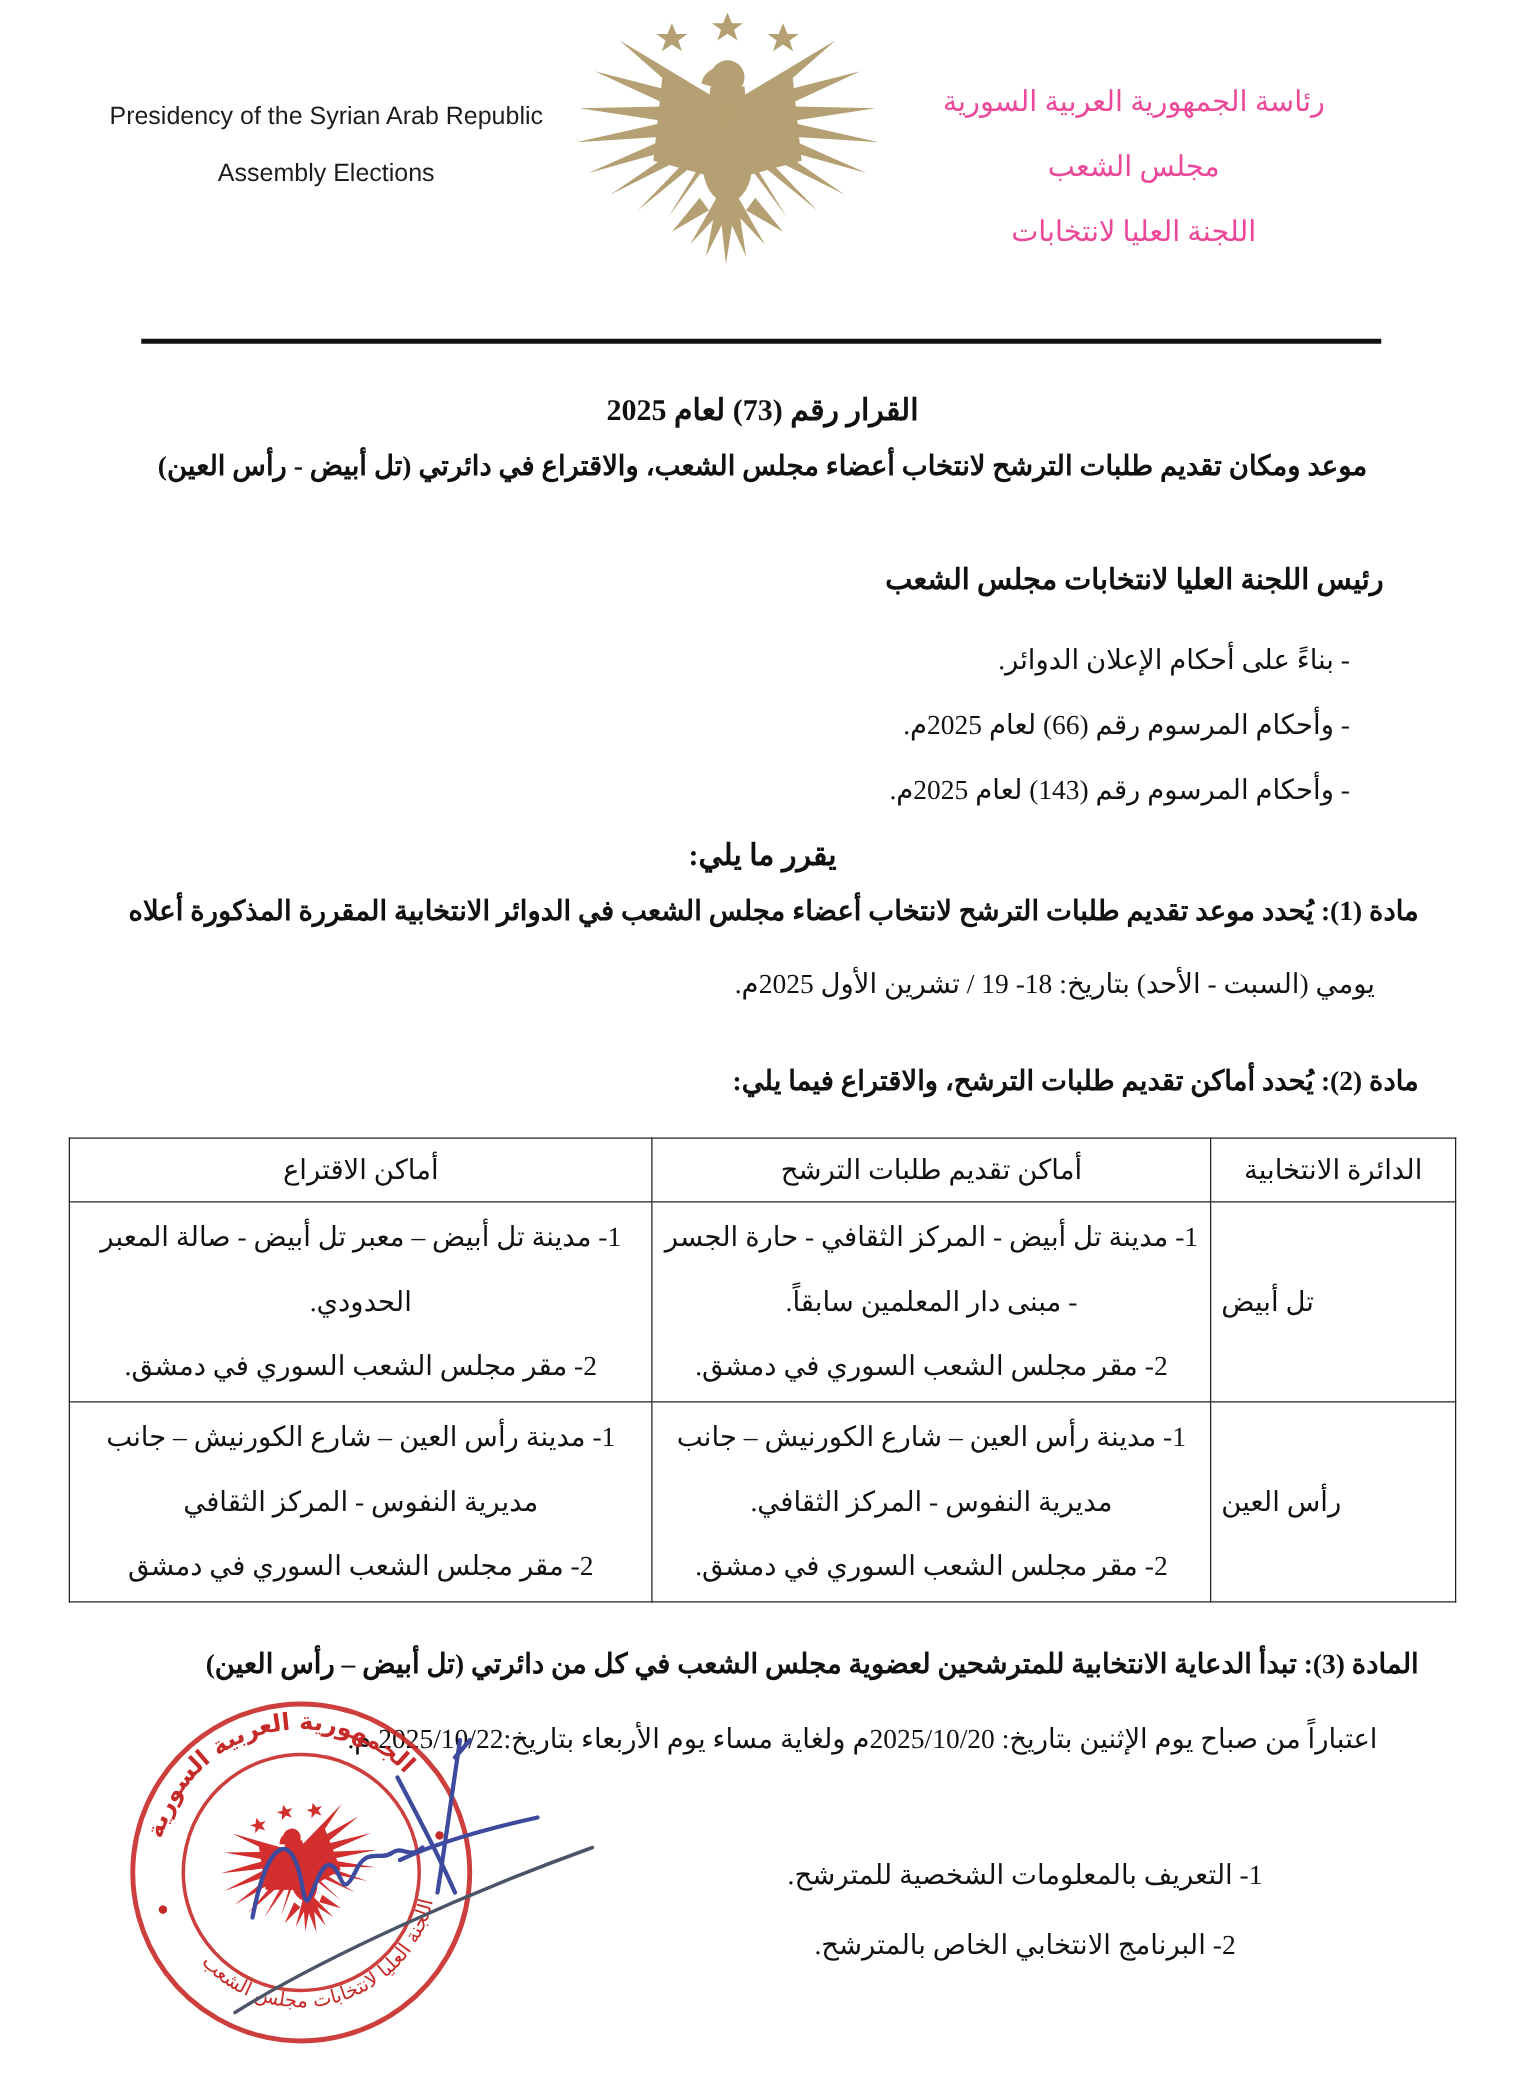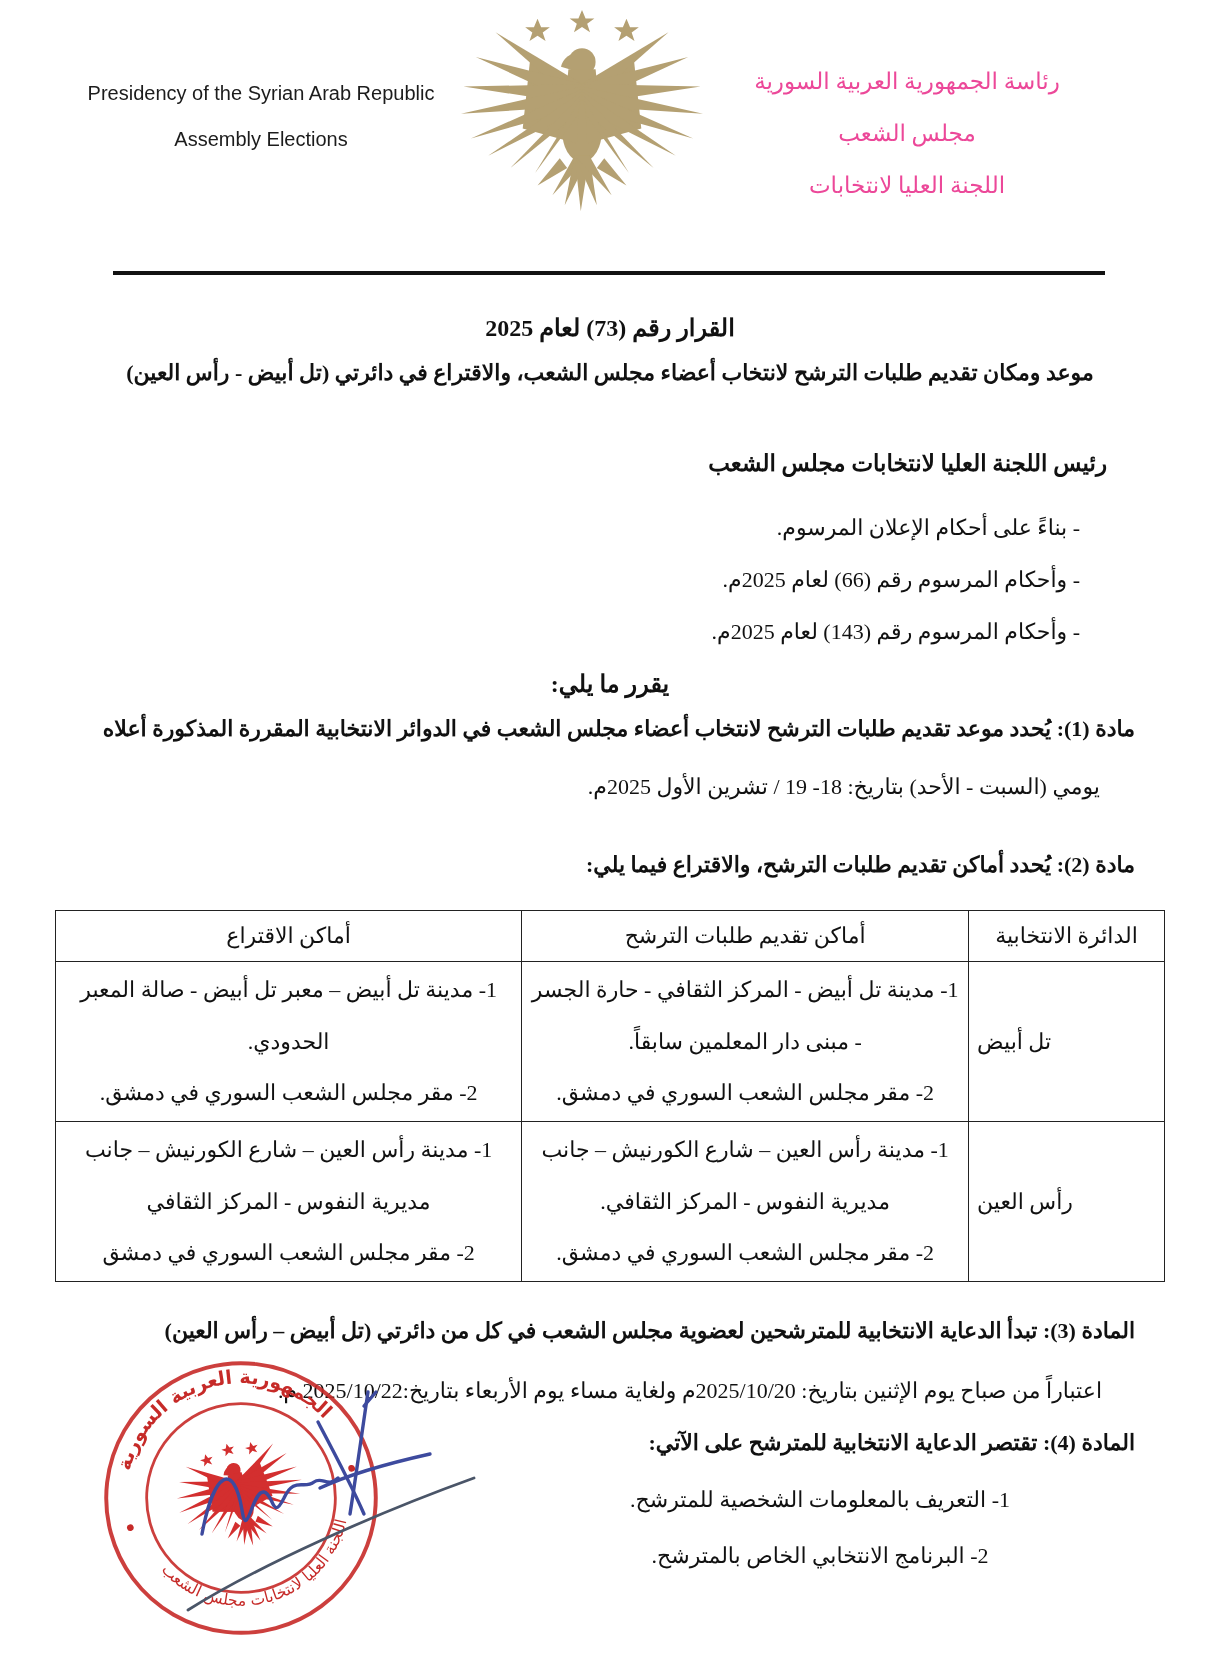--- a/index.html
+++ b/index.html
@@ -117,21 +117,21 @@
     <div>اللجنة العليا لانتخابات</div>
   </div>
 
   <div class="divider"></div>
 
   <div class="title1">القرار رقم (73) لعام 2025</div>
   <div class="title2">موعد ومكان تقديم طلبات الترشح لانتخاب أعضاء مجلس الشعب، والاقتراع في دائرتي (تل أبيض - رأس العين)</div>
 
   <div class="pre-head">رئيس اللجنة العليا لانتخابات مجلس الشعب</div>
   <div class="pre-items">
-    <div>- بناءً على أحكام الإعلان المرسوم.</div>
+    <div>- بناءً على أحكام الإعلان الدوائر.</div>
     <div>- وأحكام المرسوم رقم (66) لعام 2025م.</div>
     <div>- وأحكام المرسوم رقم (143) لعام 2025م.</div>
   </div>
   <div class="decides">يقرر ما يلي:</div>
 
   <div class="art a1l1">
     <span class="lbl">مادة (1):</span>
     <span>يُحدد موعد تقديم طلبات الترشح لانتخاب أعضاء مجلس الشعب في الدوائر الانتخابية المقررة المذكورة أعلاه</span>
   </div>
   <div class="art a1l2">يومي (السبت - الأحد) بتاريخ: 18- 19 / تشرين الأول 2025م.</div>
@@ -172,24 +172,20 @@
     </tr>
   </tbody>
     </table>
 
   <div class="art a3l1">
     <span class="lbl">المادة (3):</span>
     <span>تبدأ الدعاية الانتخابية للمترشحين لعضوية مجلس الشعب في كل من دائرتي (تل أبيض – رأس العين)</span>
   </div>
   <div class="art a3l2">اعتباراً من صباح يوم الإثنين بتاريخ: 2025/10/20م ولغاية مساء يوم الأربعاء بتاريخ:2025/10/22 م.</div>
 
-  <div class="art a4">
-    <span class="lbl">المادة (4):</span>
-    <span>تقتصر الدعاية الانتخابية للمترشح على الآتي:</span>
-  </div>
   <div class="a4items">
     <div>1- التعريف بالمعلومات الشخصية للمترشح.</div>
     <div>2- البرنامج الانتخابي الخاص بالمترشح.</div>
   </div>
 
   <svg class="stamp" viewBox="0 0 260 260">
     <g transform="rotate(-15 130 130)">
       <circle cx="130" cy="130" r="120" fill="none" stroke="#c62a28" stroke-width="3.5" opacity="0.9"></circle>
       <circle cx="130" cy="130" r="84" fill="none" stroke="#c62a28" stroke-width="2.5" opacity="0.9"></circle>
       <path id="arcTop" d="M 28,130 A 102,102 0 0 1 232,130" fill="none" stroke="none"></path>

